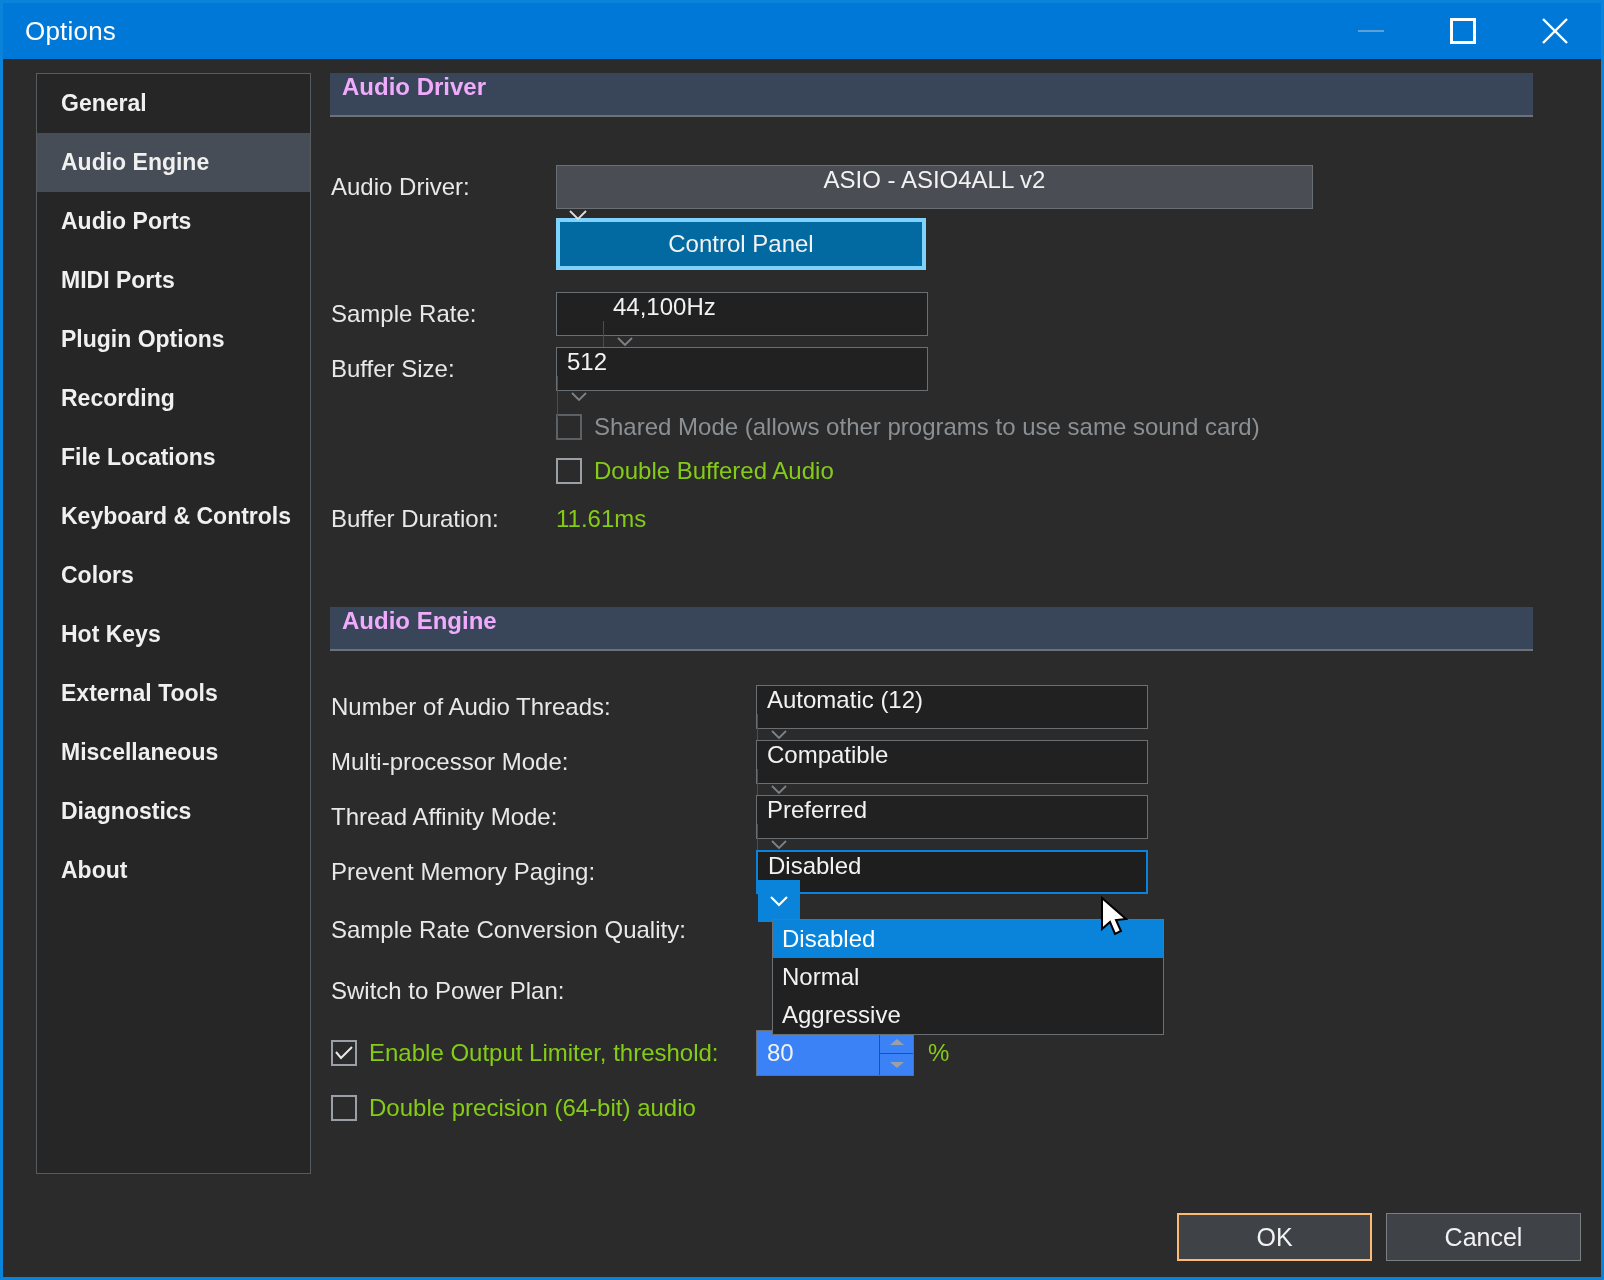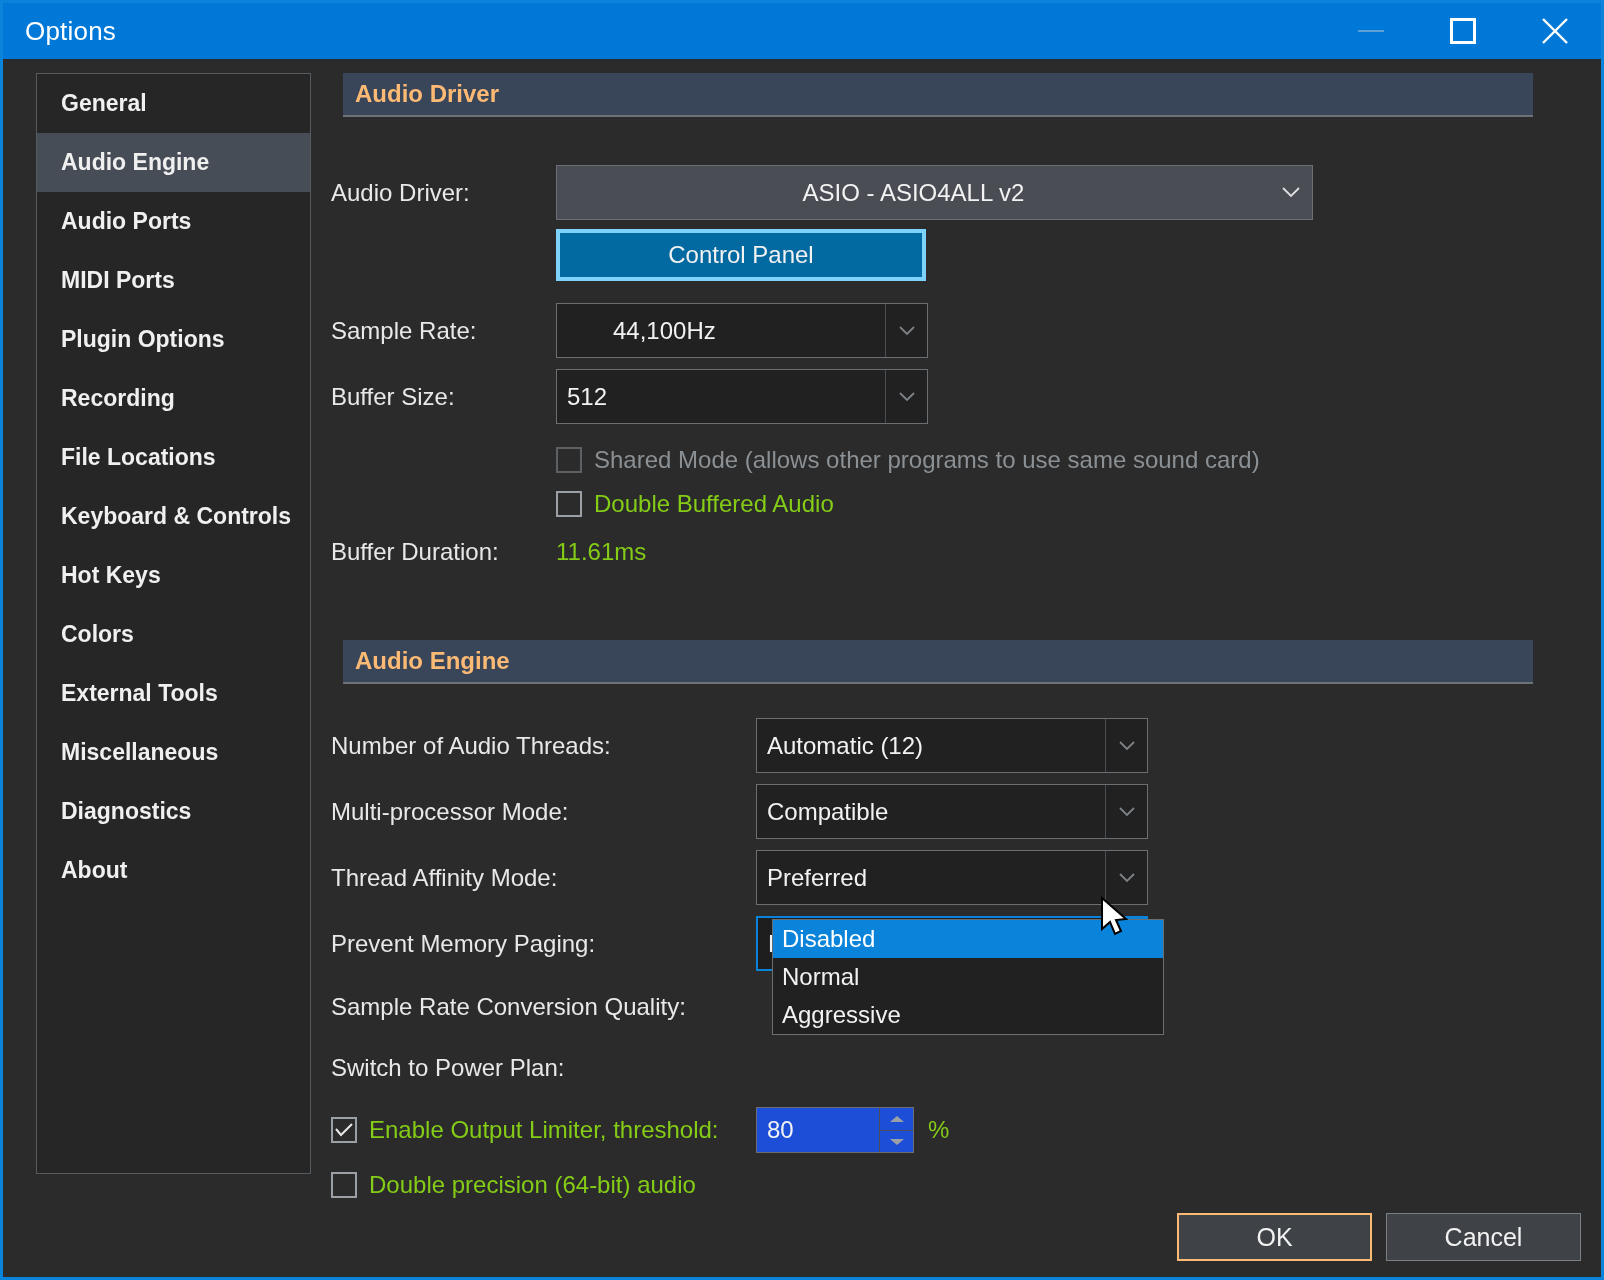--- a/index.html
+++ b/index.html
@@ -47,43 +47,44 @@
   }
   .side-item {
     height: 59px; display: flex; align-items: center;
     padding-left: 24px;
     color: #f0f0f0; font-size: 23px; font-weight: bold;
   }
   .side-item.selected { background: #474d56; }
   
   .content { flex: 1 1 auto; position: relative; padding: 14px 0 0 0; }
   .section-header {
-    height: 44px; margin: 0 68px 0 32px;
+    height: 44px; margin: 0 68px 0 19px;
     background: #39465a;
     border-bottom: 2px solid #6d7276;
-    display: flex; align-items: center;
+    display: flex; 
     padding-left: 12px;
-    color: #fdba74; font-size: 24px; font-weight: bold;
+    color: #f0abfc; font-size: 24px; font-weight: bold;
   }
   .sect-gap-top { margin-top: 74px; }
   .fields { position: relative; }
   .row { display: flex; align-items: center; }
   .lbl {
     color: #e8e8e8; font-size: 24px;
     width: 245px; flex: 0 0 245px;
     padding-left: 20px;
   }
   .lbl.wide { width: 445px; flex: 0 0 445px; }
   
   .combo {
     display: flex; align-items: stretch;
     border: 1px solid #6a6f73;
-    height: 55px;
+    height: 44px;
     background: #212121;
     position: relative;
+    flex-direction: column;
   }
   .combo .val {
     flex: 1 1 auto; display: flex; align-items: center;
     color: #f2f2f2; font-size: 24px; padding: 0 10px;
   }
   .combo .arrow {
     width: 42px; flex: 0 0 42px;
     display: flex; align-items: center; justify-content: center;
     border-left: 1px solid #4a4e52;
   }
@@ -109,21 +110,21 @@
     width: 26px; height: 26px; flex: 0 0 26px;
     border: 2px solid #9aa0a6; background: transparent;
     display: flex; align-items: center; justify-content: center;
     margin-right: 12px;
   }
   .cbox.disabled { border-color: #5c6165; }
   .cbl { color: #84cc16; font-size: 24px; }
   .cbl.disabled { color: #8b9094; }
   
   .spin {
-    display: flex; border: 1px solid #6a6f73; background: #1d4ed8;
+    display: flex; border: 1px solid #6a6f73; background: #3b82f6;
     height: 46px; width: 158px;
   }
   .spin .sv { flex: 1 1 auto; display: flex; align-items: center; padding-left: 10px; color: #f2f2f2; font-size: 24px; }
   .spin .sbtns { width: 34px; flex: 0 0 34px; display: flex; flex-direction: column; border-left: 1px solid #4a4e52; }
   .spin .sb { flex: 1 1 50%; display: flex; align-items: center; justify-content: center; }
   .spin .sb + .sb { border-top: 1px solid #4a4e52; }
   
   .popup {
     position: absolute;
     background: #212121;
@@ -198,24 +199,24 @@
         <div class="side-item">
           <span>Recording</span>
         </div>
         <div class="side-item">
           <span>File Locations</span>
         </div>
         <div class="side-item">
           <span>Keyboard &amp; Controls</span>
         </div>
         <div class="side-item">
+          <span>Colors</span>
+        </div>
+        <div class="side-item">
           <span>Hot Keys</span>
-        </div>
-        <div class="side-item">
-          <span>Colors</span>
         </div>
         <div class="side-item">
           <span>External Tools</span>
         </div>
         <div class="side-item">
           <span>Miscellaneous</span>
         </div>
         <div class="side-item">
           <span>Diagnostics</span>
         </div>

